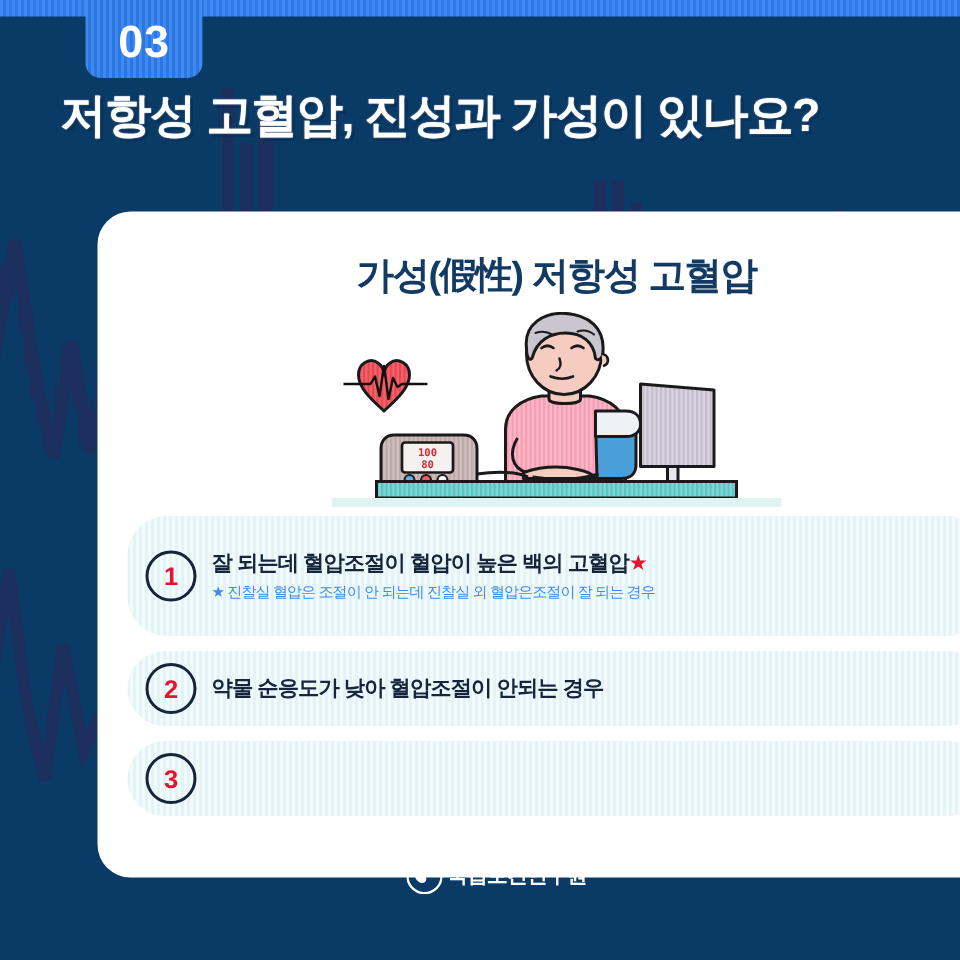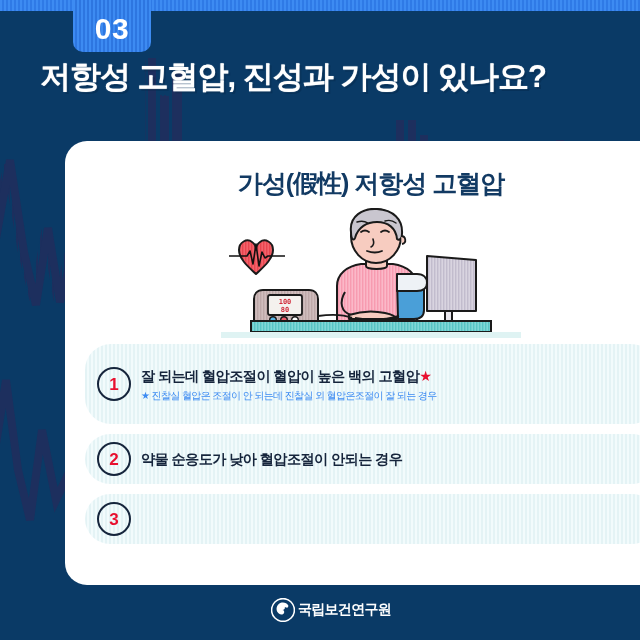--- a/index.html
+++ b/index.html
@@ -39,21 +39,20 @@
   #number-tab {
     position:absolute; left:57px; top:0;
     width:78px; height:52px;
     border-radius:0 0 10px 10px;
     background:
       repeating-linear-gradient(90deg,
         #3d8bf2 0px, #3d8bf2 2px,
         #2d76e0 2px, #2d76e0 4px);
     display:flex; align-items:center; justify-content:center;
     z-index:5;
-    margin-left:16px;
   }
   #number-tab .num {
     color:#ffffff;
     font-size:30px;
     font-weight:bold;
     letter-spacing:0.5px;
     line-height:1;
     padding-top:6px;
   }
 
@@ -150,21 +149,21 @@
     color:#3d8bf2;
     font-size:10px;
     font-weight:normal;
     letter-spacing:-0.6px;
     line-height:1.3;
   }
 
   
   #footer {
     position:absolute;
-    left:0; top:598px;
+    left:0; top:572px;
     width:640px;
     display:flex;
     align-items:center;
     justify-content:center;
     gap:3px;
     z-index:3;
     padding-left:22px;
   }
   #footer .logo-mark { width:24px; height:24px; display:block; }
   #footer .logo-text {

